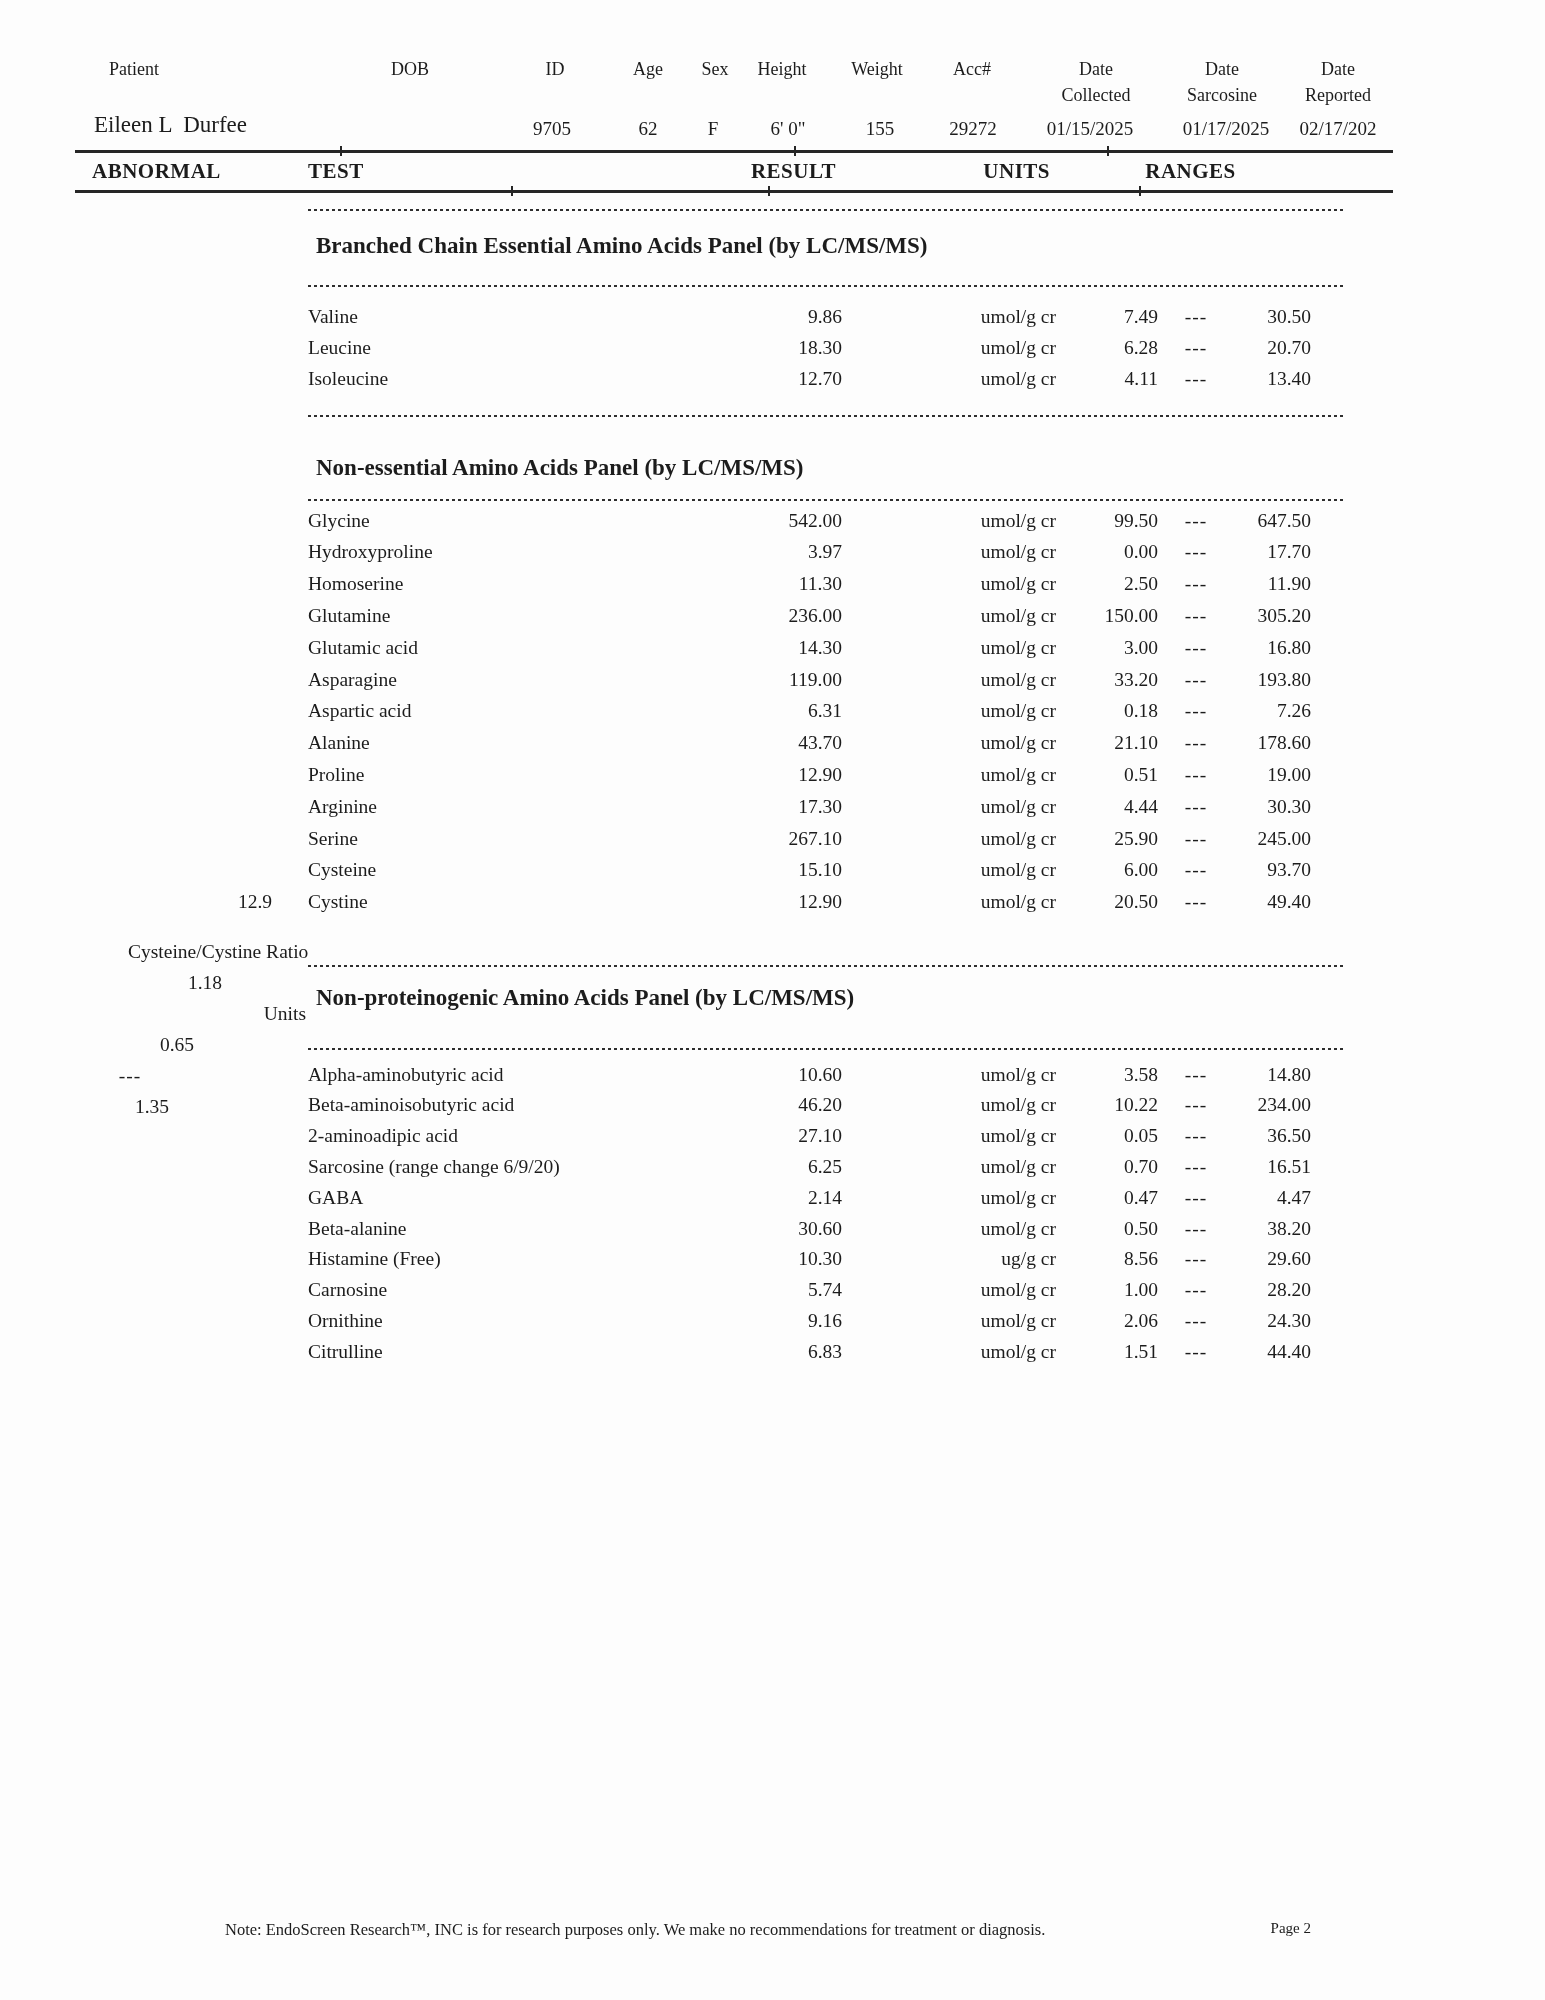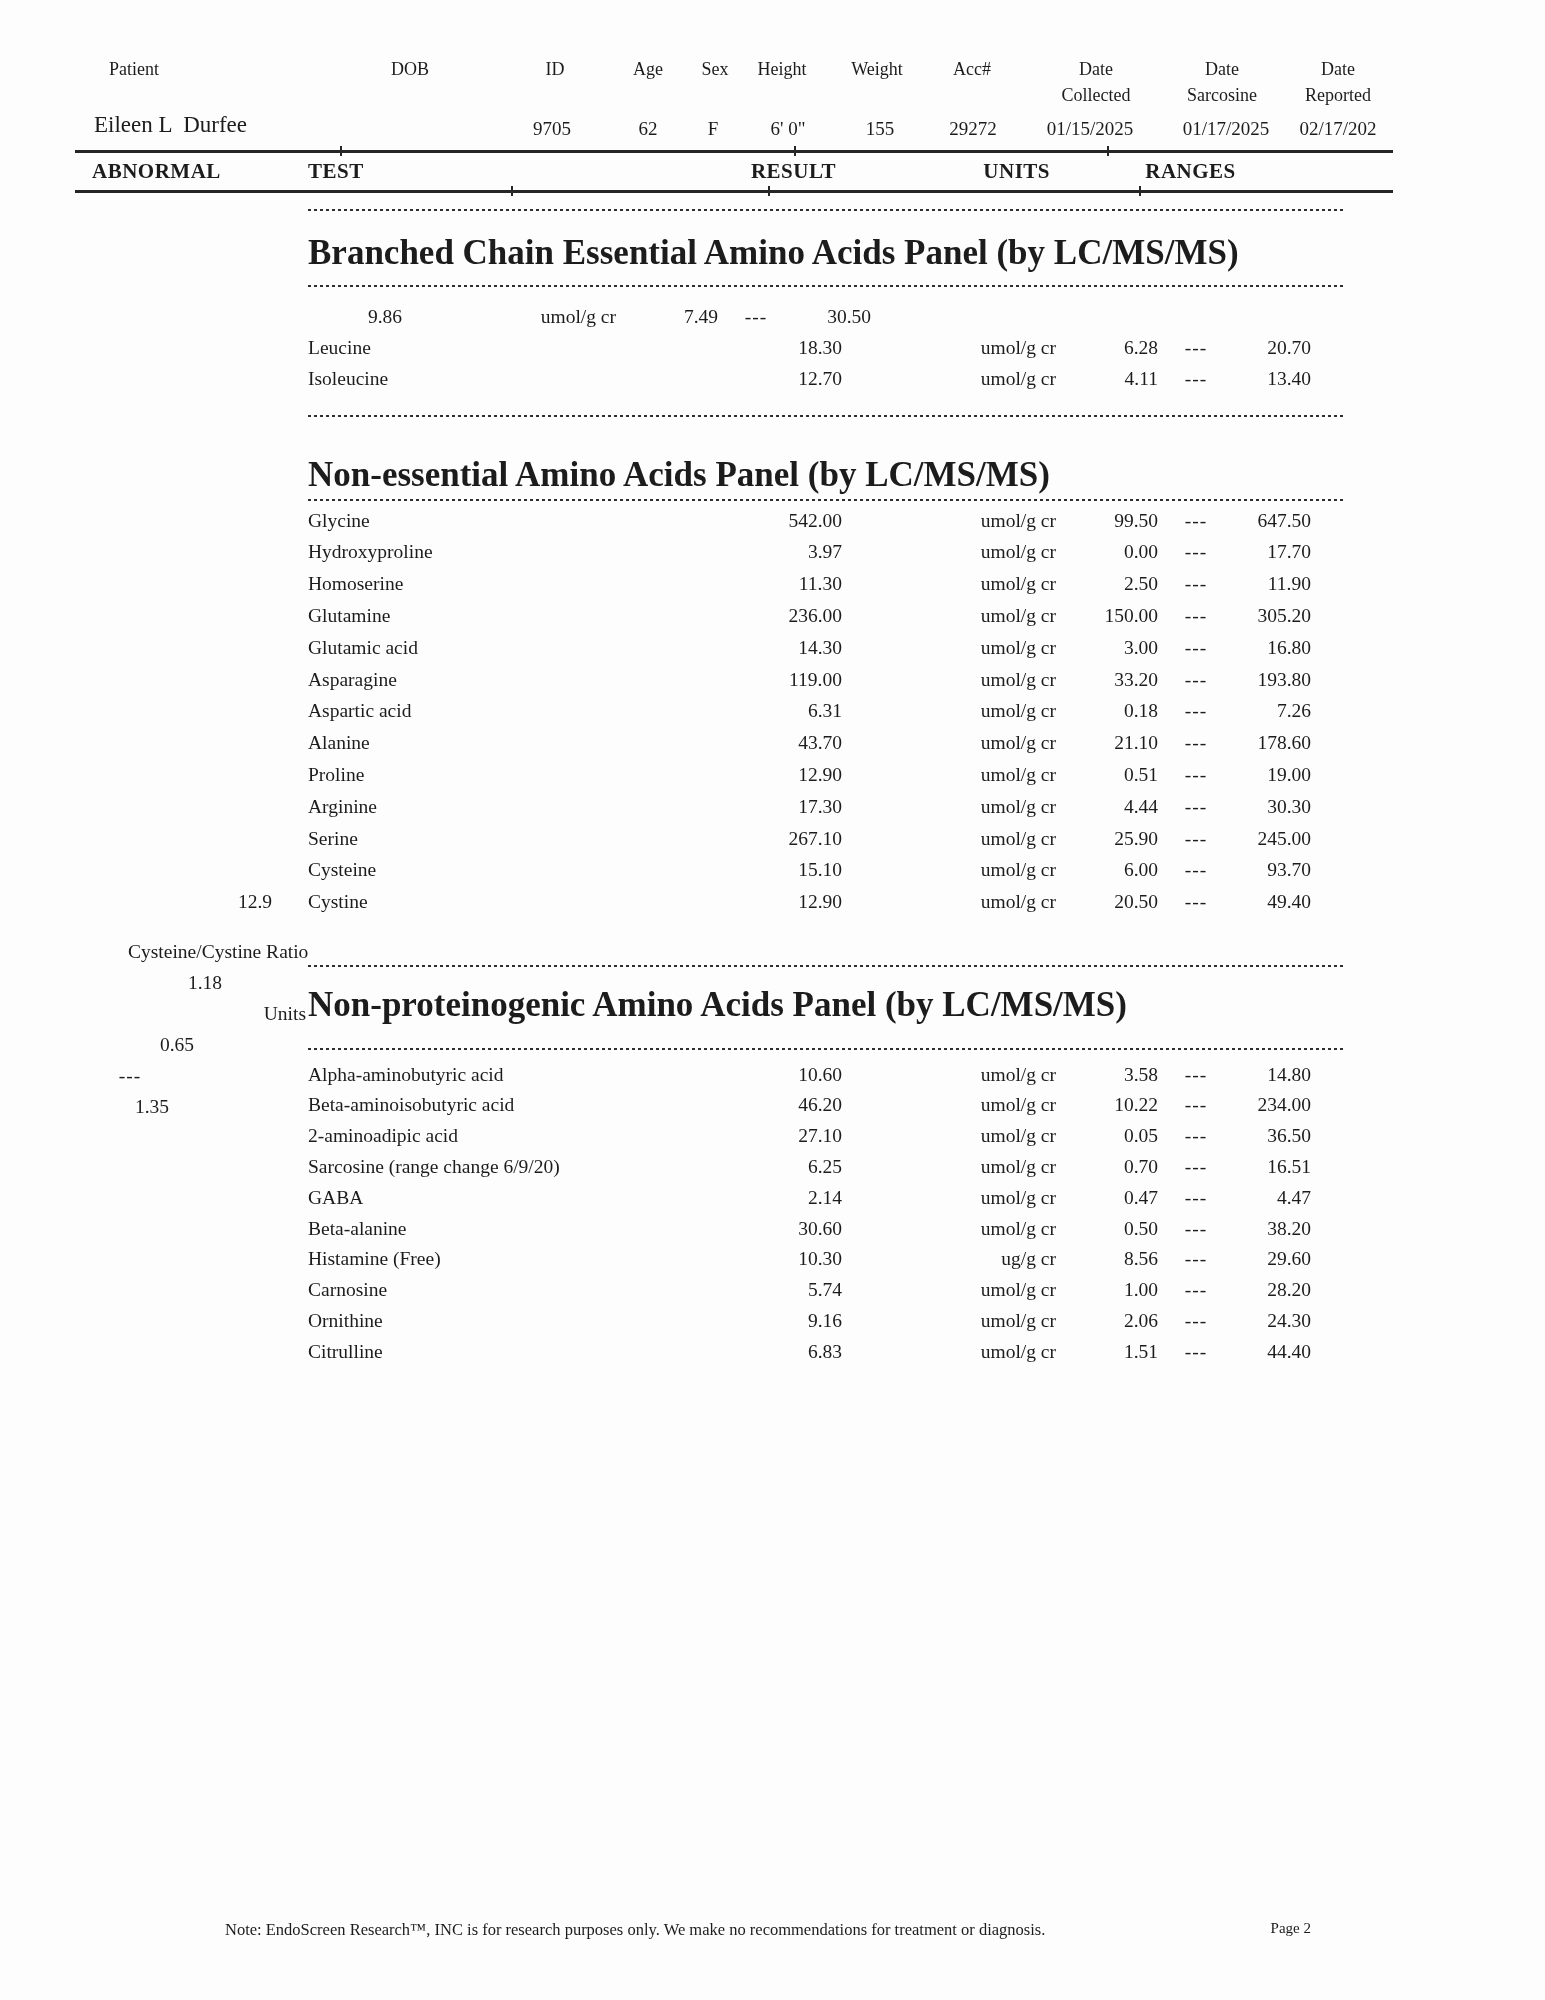--- a/index.html
+++ b/index.html
@@ -21,21 +21,21 @@
   .colhead{position:absolute;left:92px;top:156px;height:30px;line-height:30px;display:flex;
            font-weight:bold;font-size:21px;letter-spacing:.5px;white-space:nowrap;}
   .ch-abn{width:180px;text-align:left;}
   .ch-test{width:440px;padding-left:36px;box-sizing:border-box;text-align:left;}
   .ch-result{width:130px;text-align:right;padding-right:6px;box-sizing:border-box;}
   .ch-units{width:214px;text-align:right;padding-right:6px;box-sizing:border-box;}
   .ch-ranges{width:269px;text-align:center;}
   
   .dashline{position:absolute;left:308px;width:1038px;height:2px;
             background:repeating-linear-gradient(to right,#2e2e2e 0 3px,transparent 3px 6px);}
-  .panel-title{position:absolute;left:308px;font-size:35px;font-weight:bold;white-space:nowrap;}
+  .panel-title{position:absolute;left:316px;font-size:23px;font-weight:bold;white-space:nowrap;}
   .trow{position:absolute;left:92px;display:flex;height:31px;line-height:31px;
         font-size:19.5px;white-space:nowrap;}
   .cell{box-sizing:border-box;}
   .c-abn{width:180px;text-align:right;}
   .c-test{width:440px;padding-left:36px;text-align:left;}
   .c-result{width:130px;text-align:right;}
   .c-units{width:214px;text-align:right;}
   .c-low{width:102px;text-align:right;}
   .c-dash{width:76px;text-align:center;letter-spacing:1px;}
   .c-high{width:77px;text-align:right;}
@@ -93,20 +93,21 @@
   <div class="tick" style="left:511px;top:186px"></div>
   <div class="tick" style="left:768px;top:186px"></div>
   <div class="tick" style="left:1139px;top:186px"></div>
 
   <div>
       <div class="dashline" style="top: 209px;"></div>
       <div class="panel-title" style="top: 233px;">Branched Chain Essential Amino Acids Panel (by LC/MS/MS)</div>
       <div class="dashline" style="top: 285px;"></div>
       <div class="trow" style="top: 300.5px;">
         <div class="cell c-abn"></div>
+        <div class="cell c-test">Valine</div>
         <div class="cell c-result">9.86</div>
         <div class="cell c-units">umol/g cr</div>
         <div class="cell c-low">7.49</div>
         <div class="cell c-dash">---</div>
         <div class="cell c-high">30.50</div>
       </div>
       <div class="trow" style="top: 331.5px;">
         <div class="cell c-abn"></div>
         <div class="cell c-test">Leucine</div>
         <div class="cell c-result">18.30</div>

